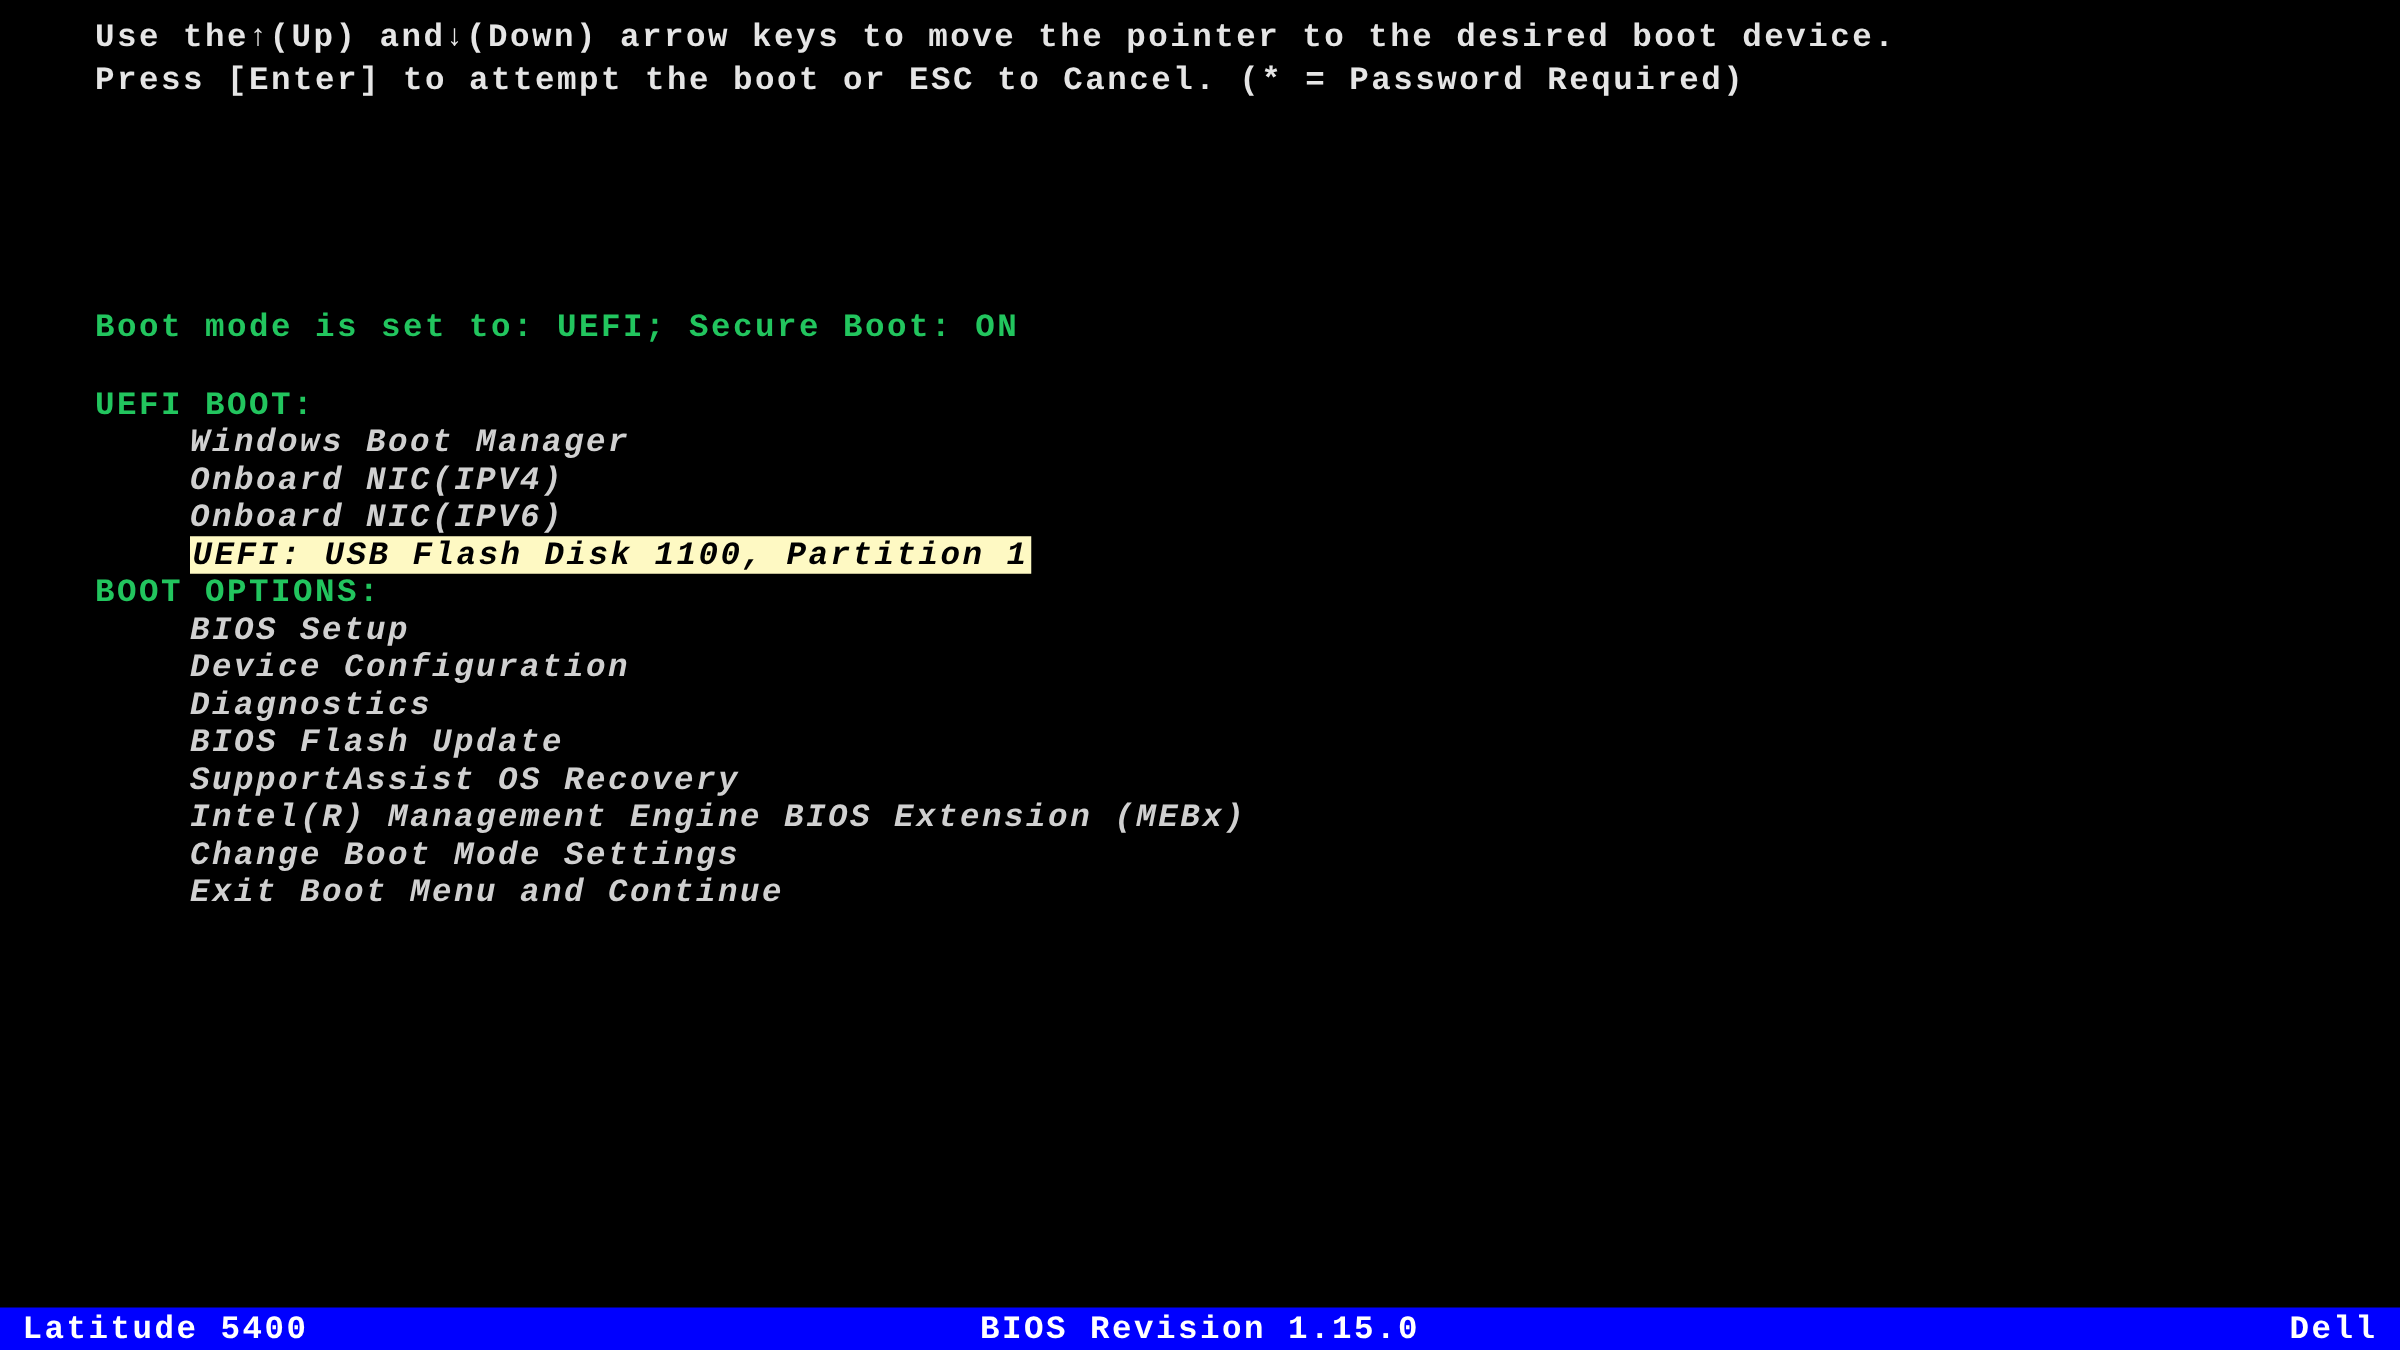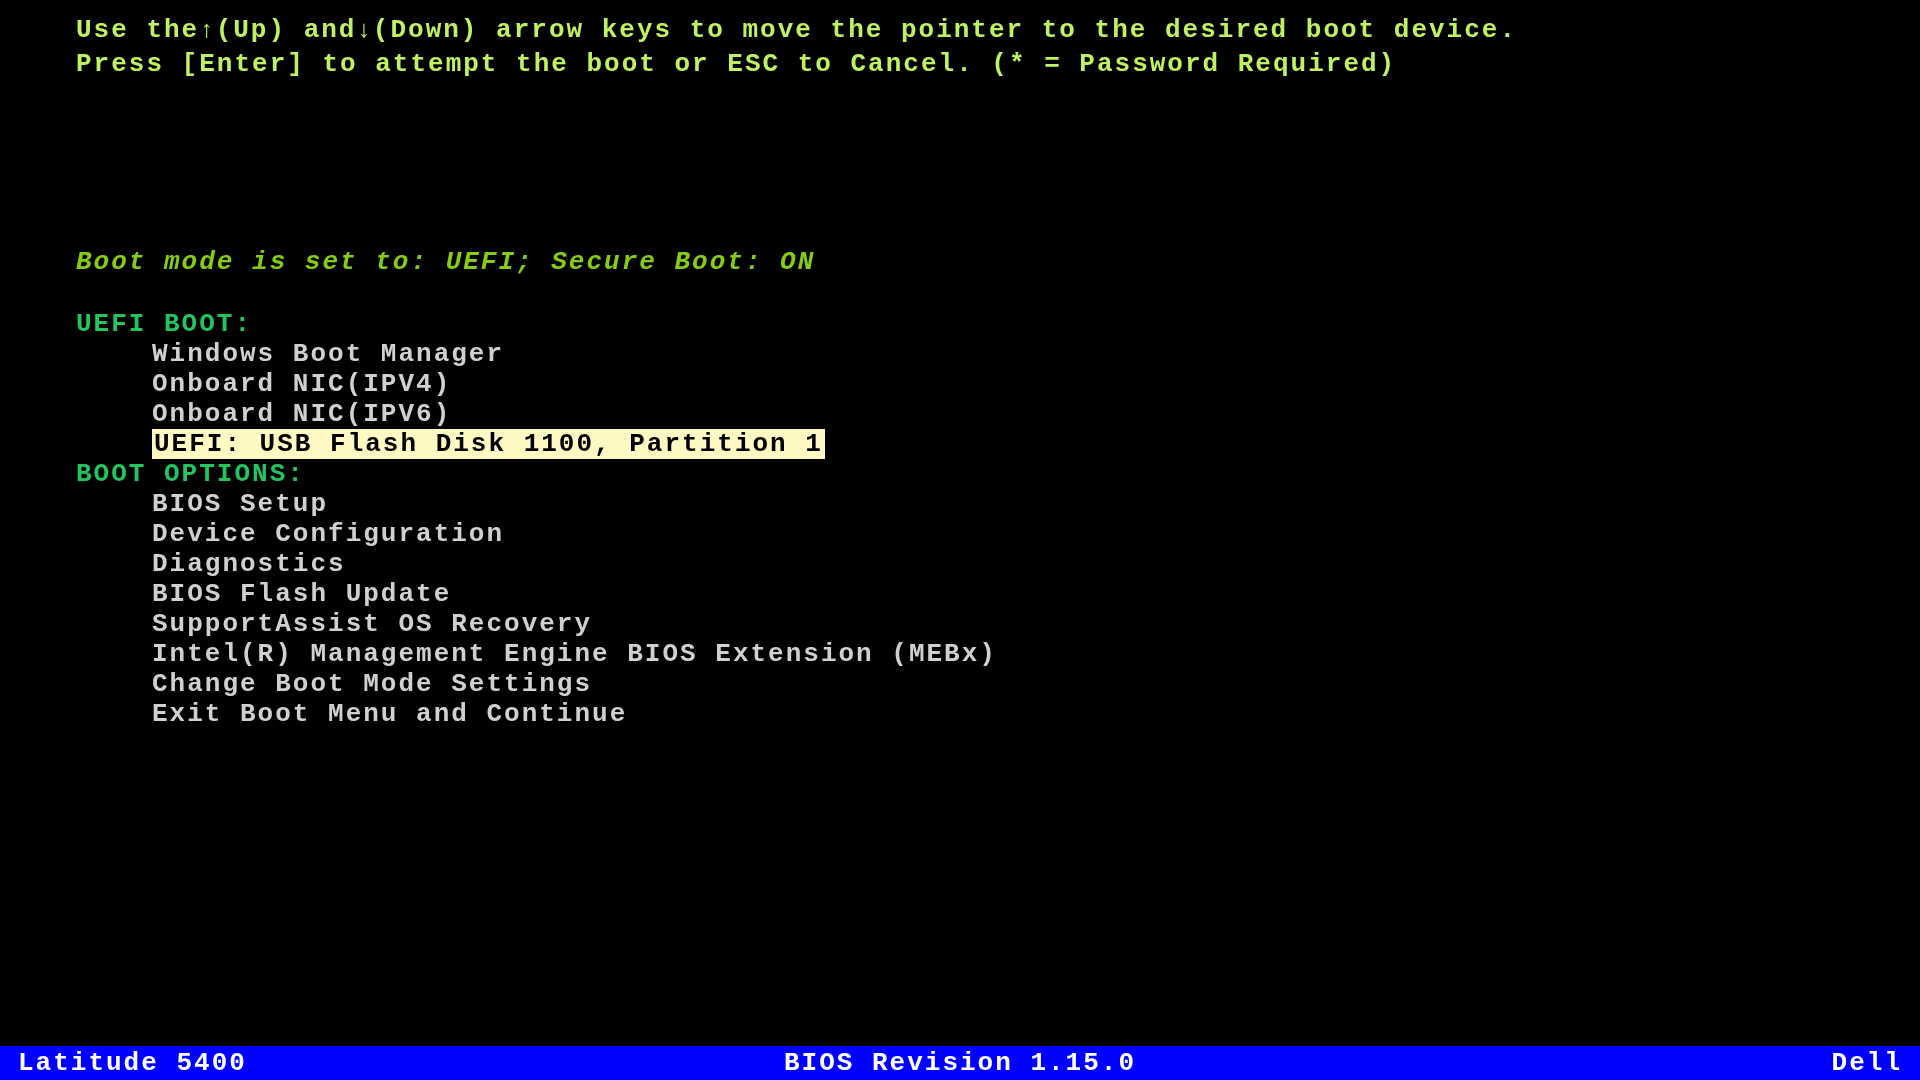--- a/index.html
+++ b/index.html
@@ -15,51 +15,51 @@
       font-size: 26px;
       font-weight: bold;
       letter-spacing: 2px;
       position: relative;
       overflow: hidden;
     }
     .container {
       padding: 14px 76px;
     }
     .instructions {
-      color: #bef264;
+      color: #e5e5e5;
       line-height: 1.3;
       text-align: center;
     }
     .instructions .line {
       white-space: nowrap;
       display: flex;
       align-items: center;
     }
     .arrow-icon {
       display: inline-block;
       font-size: 24px;
     }
     .boot-mode {
-      color: #84cc16;
+      color: #22c55e;
       margin-top: 165px;
       white-space: nowrap;
-      font-style: italic;
     }
     .boot-section {
       margin-top: 32px;
     }
     .section-header {
       color: #22c55e;
       white-space: nowrap;
     }
     .boot-item {
       color: #D0D0D0;
       padding-left: 76px;
       white-space: nowrap;
       cursor: pointer;
+      font-style: italic;
     }
     .boot-item.selected {
       padding-left: 76px;
     }
     .boot-item.selected span {
       background-color: #fef9c3;
       color: #000000;
       padding: 0 2px;
     }
     .status-bar {

